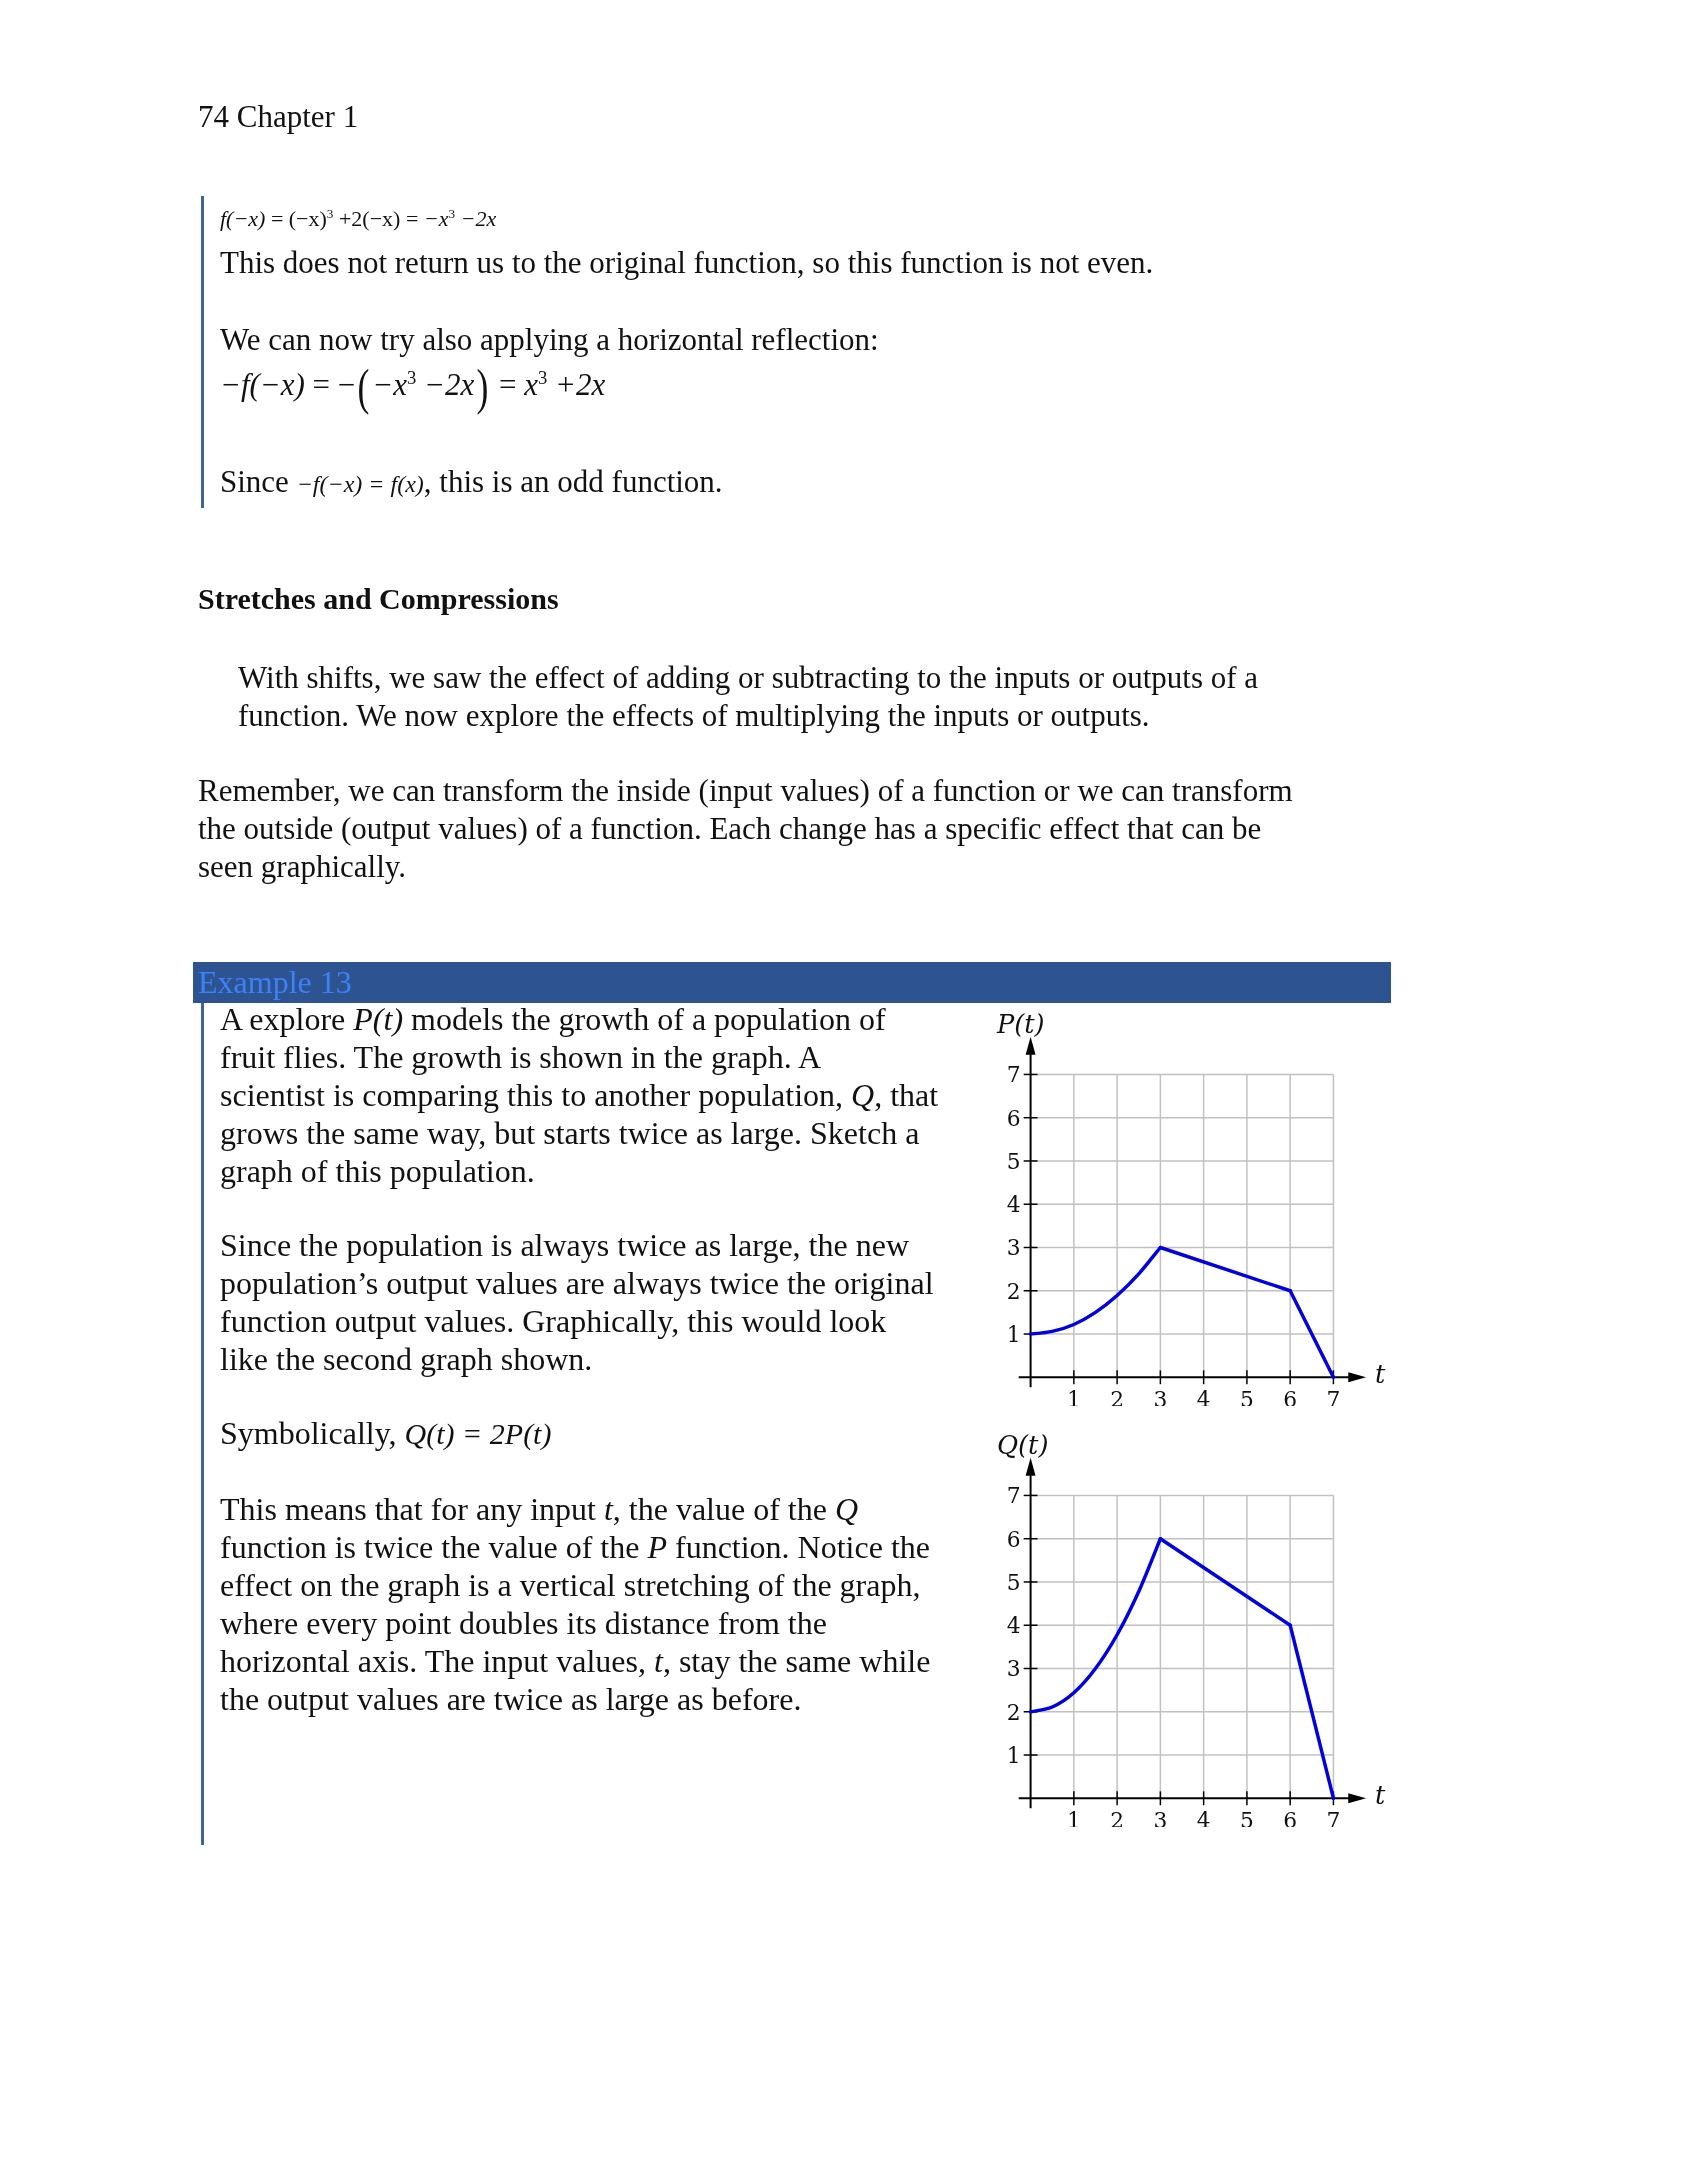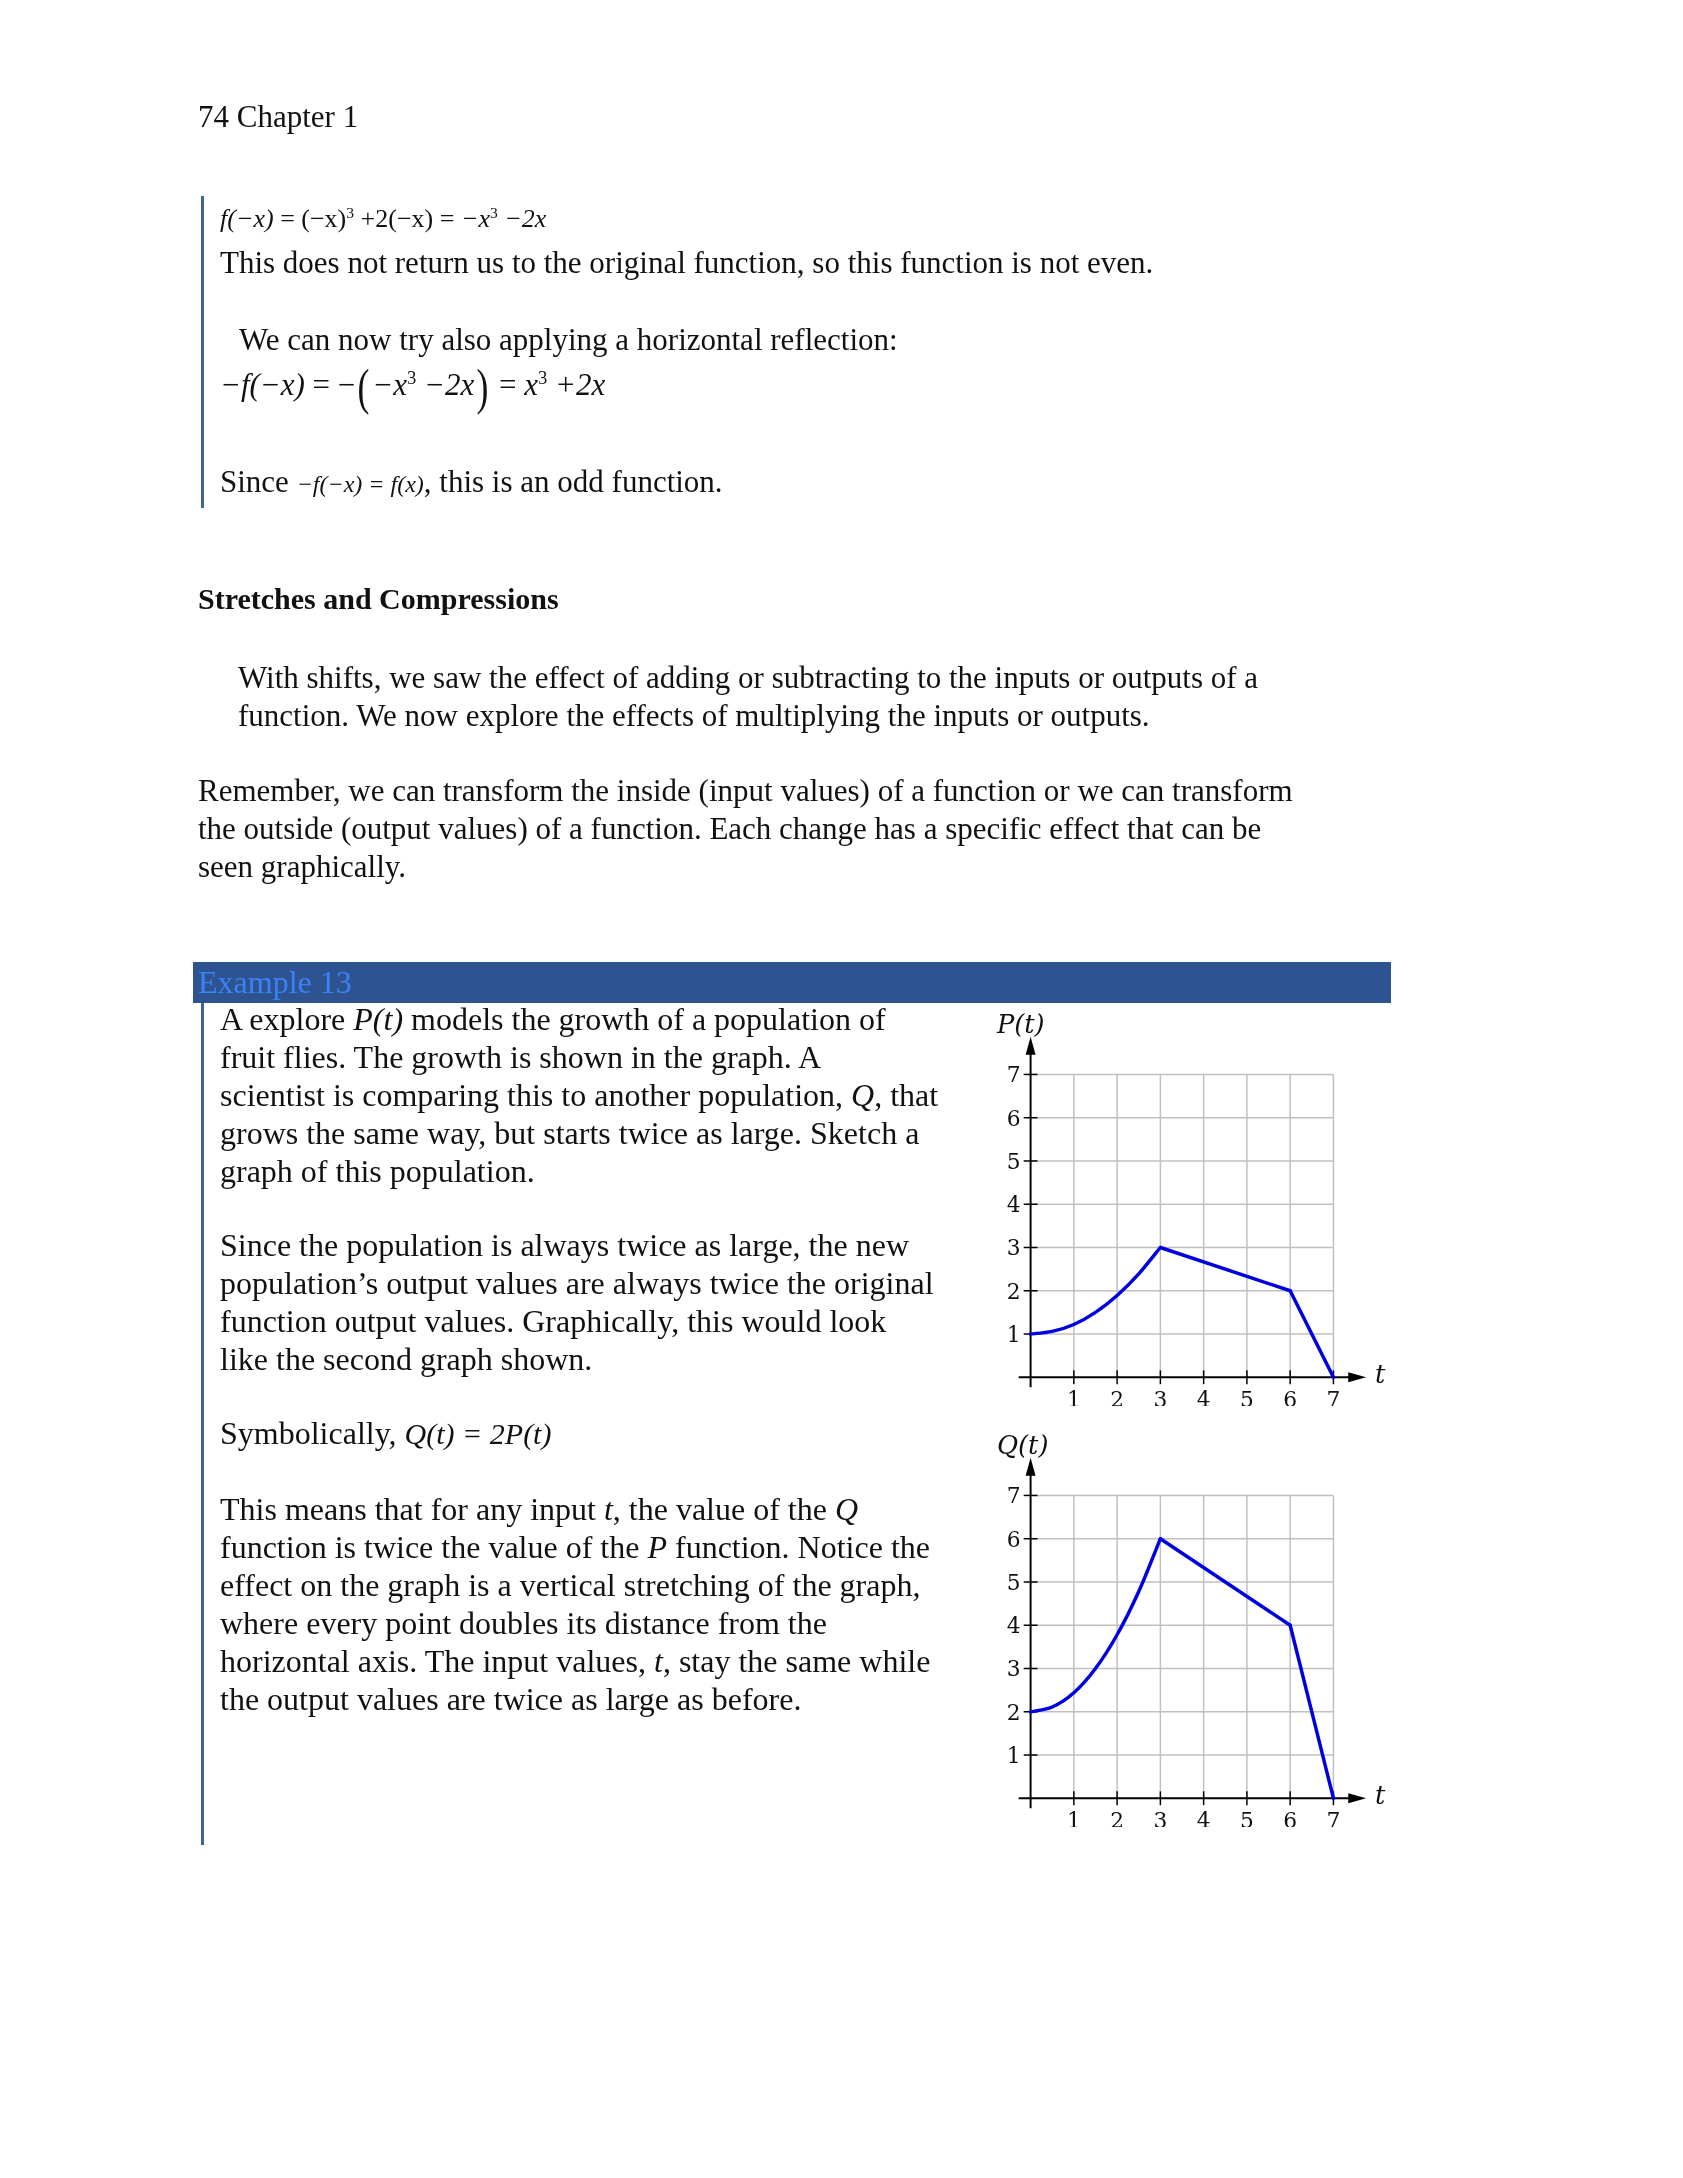--- a/index.html
+++ b/index.html
@@ -20,25 +20,25 @@
   .big-paren { font-size: 51px; display: inline-block; transform: scaleX(0.7); vertical-align: -0.18em; line-height: 0; }
   svg text { font-family: "DejaVu Serif", "Liberation Serif", serif; }
 </style>
 </head>
 <body>
 
 <div class="abs hdr">74  Chapter 1</div>
 
 <div class="bar" style="left:201px; top:196px; height:312px;"></div>
 
-<div class="abs body-txt math" style="left:220px; top:200px; font-size:26px;">
+<div class="abs body-txt math" style="left:220px; top:200px; font-size:22px;">
   <i>f(−x)</i> = <span>(−x)</span><sup>3</sup> <span>+2(−x)</span> = <i>−x</i><sup>3</sup> <i>−2x</i>
 </div>
 <div class="abs body-txt" style="left:220px; top:244px;">This does not return us to the original function, so this function is not even.</div>
-<div class="abs body-txt" style="left:220px; top:321px;margin-left:19px;">We can now try also applying a horizontal reflection:</div>
+<div class="abs body-txt" style="left:220px; top:321px;">We can now try also applying a horizontal reflection:</div>
 <div class="abs body-txt math" style="left:220px; top:366px;">
   <i>−f(−x)</i> = −<span class="big-paren">(</span><i>−x</i><sup>3</sup> <i>−2x</i><span class="big-paren">)</span> = <i>x</i><sup>3</sup> <i>+2x</i>
 </div>
 <div class="abs body-txt" style="left:220px; top:463px;">
   <span>Since</span>
   <i class="math" style="font-size:24px;text-align:right;">−f(−x) = f(x)</i><span>, this is an odd function.</span>
 </div>
 
 <div class="abs heading" style="left:198px; top:582px;">Stretches and Compressions</div>
 

